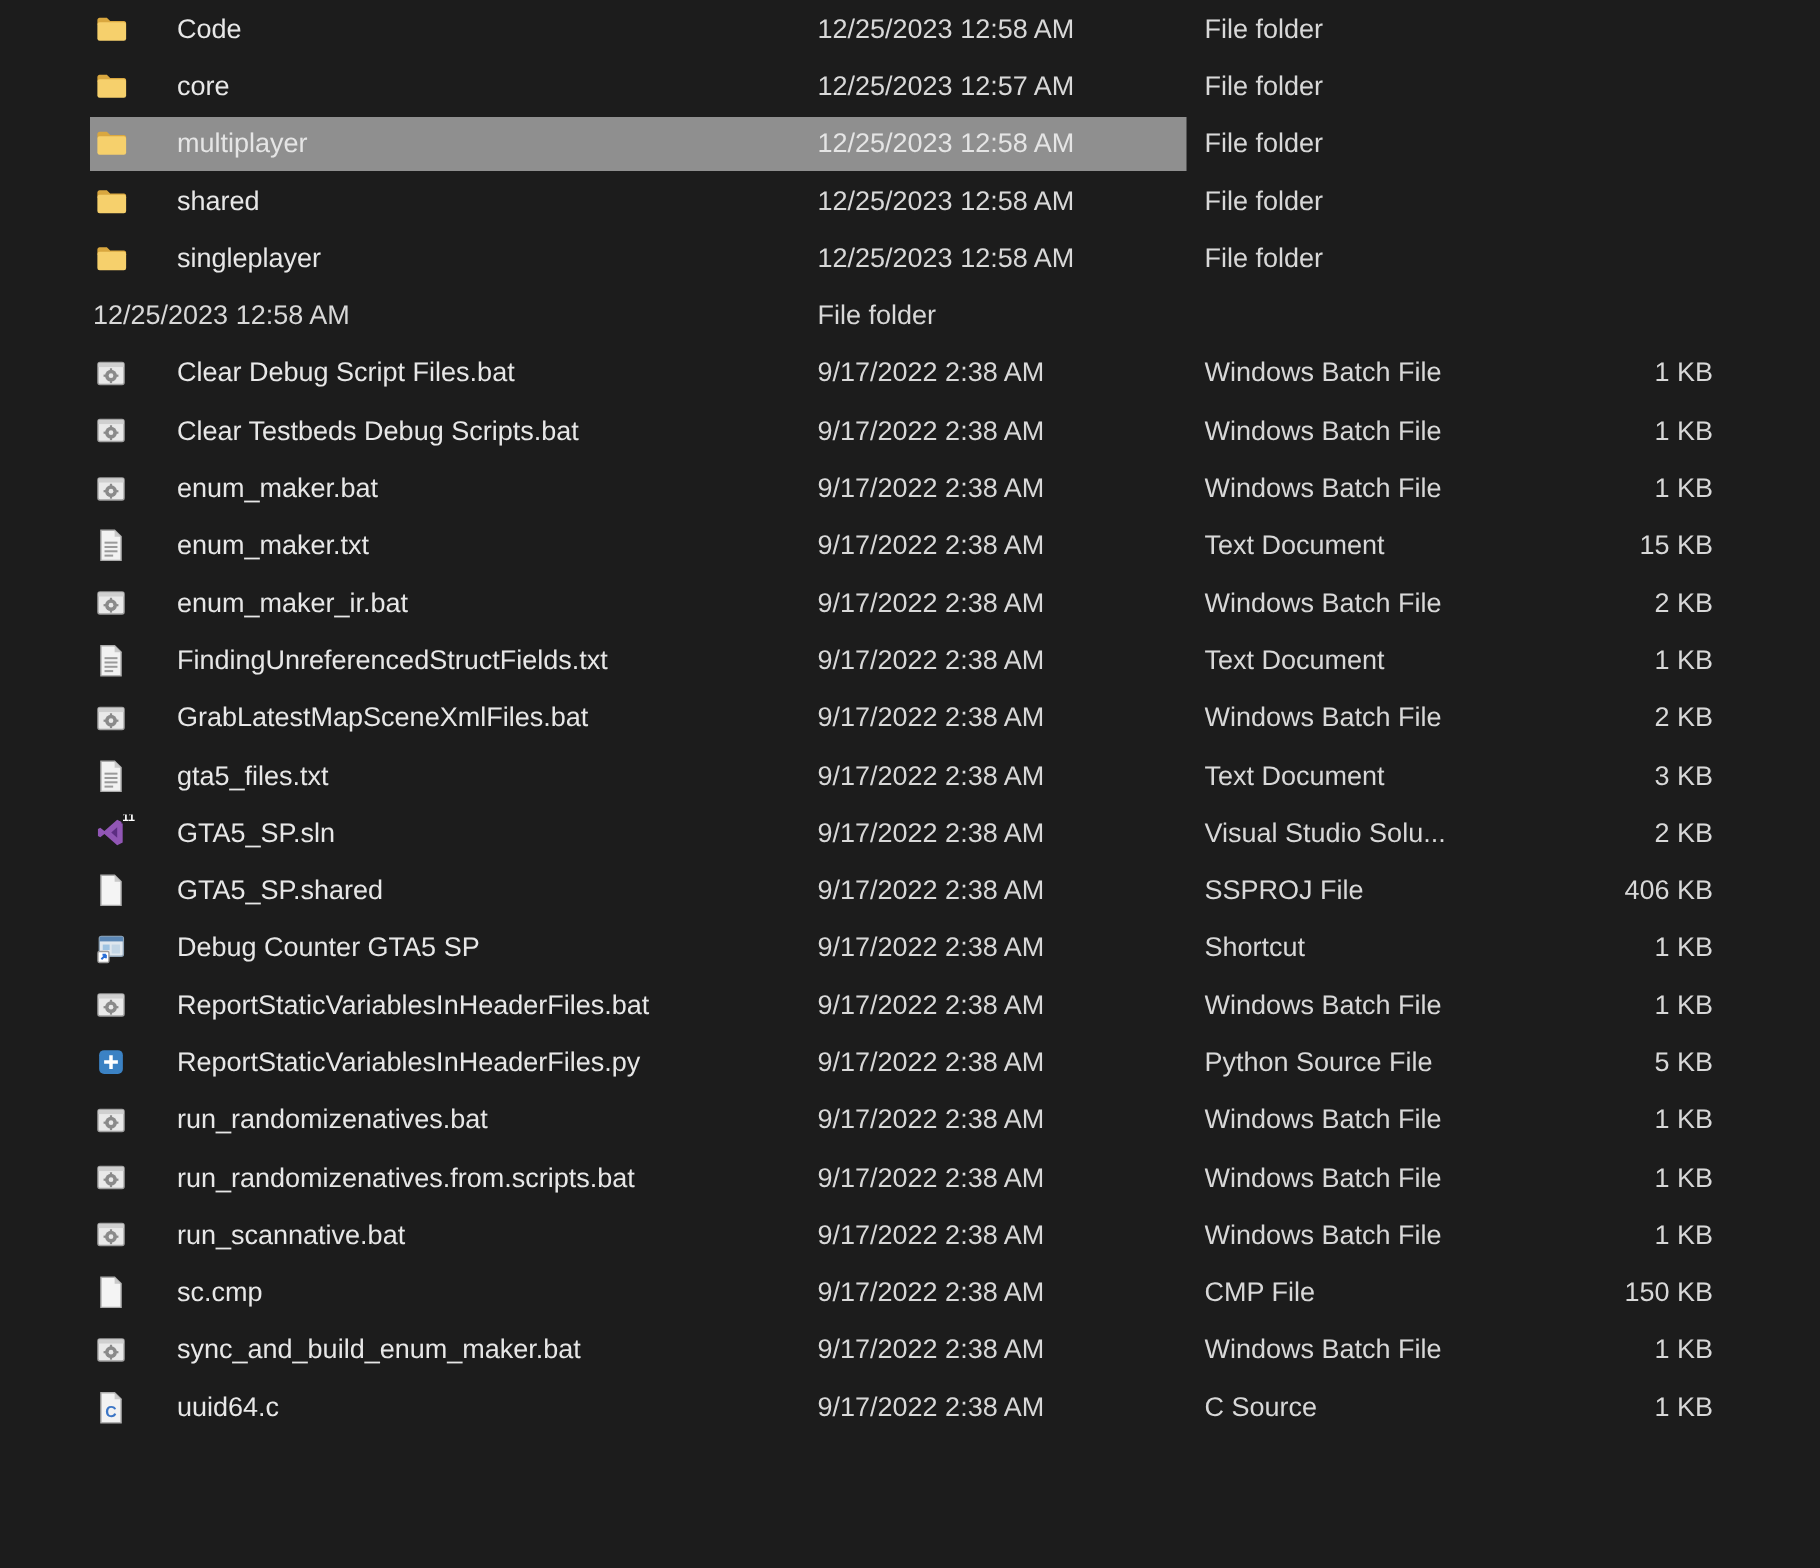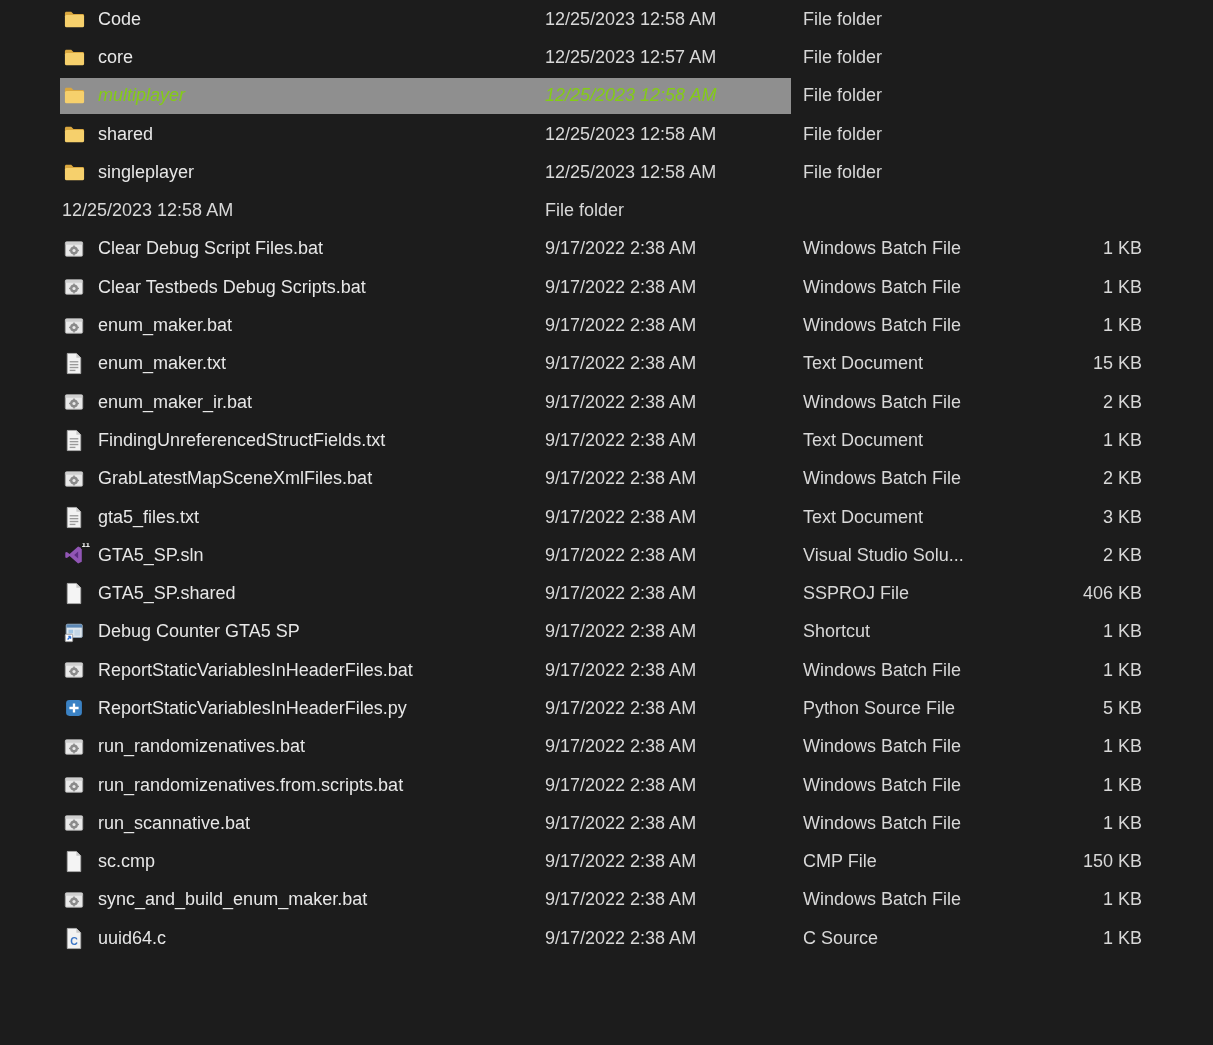--- a/index.html
+++ b/index.html
@@ -21,33 +21,33 @@
     padding-left: 62px;
     color: #d8d8d8;
     font-size: 18px;
   }
   .cell { position: relative; z-index: 1; white-space: nowrap; overflow: hidden; }
   .name-cell { display: flex; align-items: center; color: #e7e7e7; }
   .icon {
     width: 24px; height: 24px;
     flex: 0 0 24px;
     display: inline-flex; align-items: center; justify-content: center;
-    margin-right: 12px;
+    margin-right: 32px;
     position: relative;
   }
   .size-cell { text-align: right; }
   .row.selected::before {
     content: "";
     position: absolute;
     left: 60px; top: 1px; bottom: 1px;
     width: 731px;
     background: #8f8f8f;
   }
   .row.selected .name-cell,
-  .row.selected .date-cell { color: #84cc16; font-style: italic; }
+  .row.selected .date-cell { color: #e5e5e5; }
   .sln-badge {
     position: absolute;
     top: -3px; right: -5px;
     font-size: 8px; font-weight: bold; line-height: 9px;
     color: #ffffff; background: #1c1c1c;
     padding: 0 1px;
     z-index: 2;
   }
 </style>
 </head>

